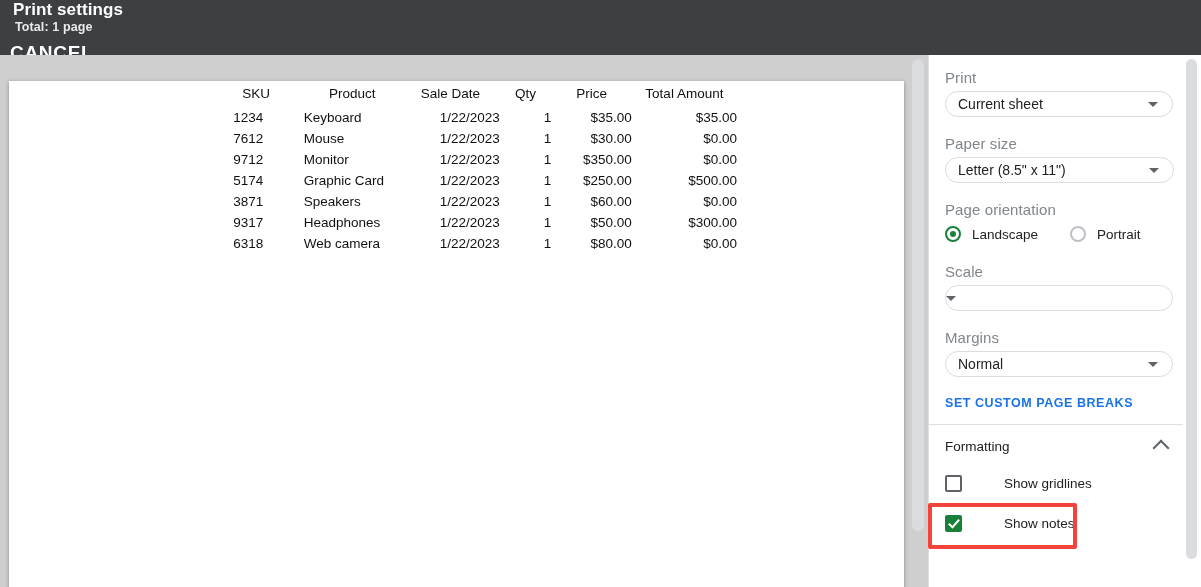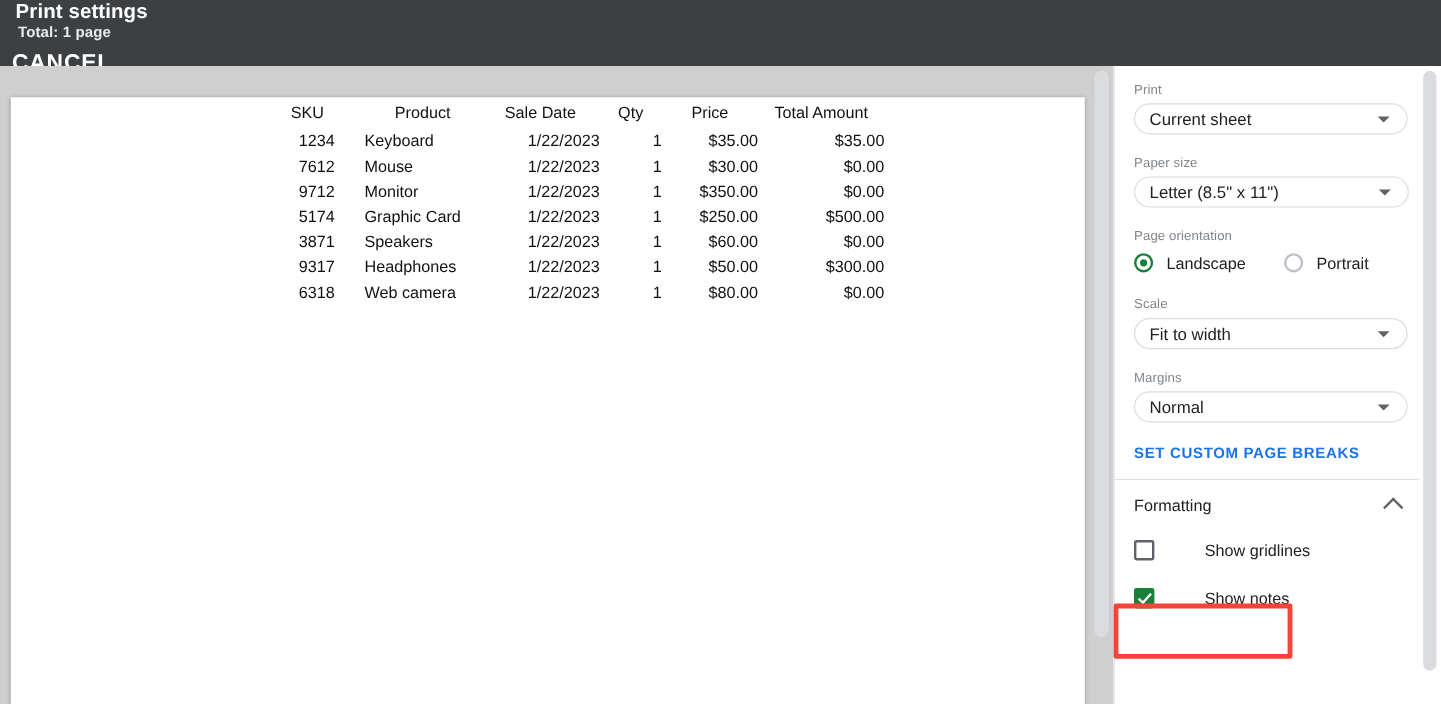--- a/index.html
+++ b/index.html
@@ -102,21 +102,21 @@
     color: #111111;
   }
   .sheet-table td, .sheet-table th {
     padding: 0;
     height: 21px;
     line-height: 21px;
     font-weight: normal;
     white-space: nowrap;
   }
   .col-pad   { width: 264px; }
-  .col-sku   { width: 64px;  text-align: center; padding-right: 6px !important; }
+  .col-sku   { width: 64px;  text-align: left; padding-right: 6px !important; }
   .col-prod  { width: 100px; text-align: left;  padding-left: 3px !important; }
   .col-date  { width: 106px; text-align: right; }
   .col-qty   { width: 57px;  text-align: right; }
   .col-price { width: 86px;  text-align: right; }
   .col-total { width: 110px; text-align: right; }
   .hdr td { height: 26px; line-height: 26px; }
   .hdr .col-sku   { text-align: left; padding-left: 9px !important; padding-right: 0 !important; }
   .hdr .col-prod  { text-align: center; }
   .hdr .col-date  { text-align: center; }
   .hdr .col-qty   { text-align: center; }
@@ -153,21 +153,21 @@
     overflow: hidden;
   }
   .sb-inner {
     position: absolute;
     left: 0; top: 0;
     width: 256px;
     height: 532px;
     padding: 0;
   }
   .field-label {
-    font-size: 11px;
+    font-size: 15px;
     color: #80868b;
     margin: 0 0 5px 16px;
     letter-spacing: .1px;
   }
   .select-box {
     position: relative;
     margin: 0 0 0 16px;
     height: 26px;
     border: 1px solid #dadce0;
     border-radius: 14px;
@@ -453,21 +453,20 @@
         <span class="radio-label">Landscape</span>
         <span class="radio-gap"></span>
         <span class="radio"></span>
         <span class="radio-label">Portrait</span>
       </div>
 
       <div class="gap-sm"></div>
 
       <div class="field-label">Scale</div>
       <div class="select-box" style="width:228px">
-        <span class="sel-text">Fit to width</span>
         <span class="caret"></span>
       </div>
 
       <div class="gap-sm"></div>
 
       <div class="field-label">Margins</div>
       <div class="select-box" style="width:228px">
         <span class="sel-text">Normal</span>
         <span class="caret"></span>
       </div>

